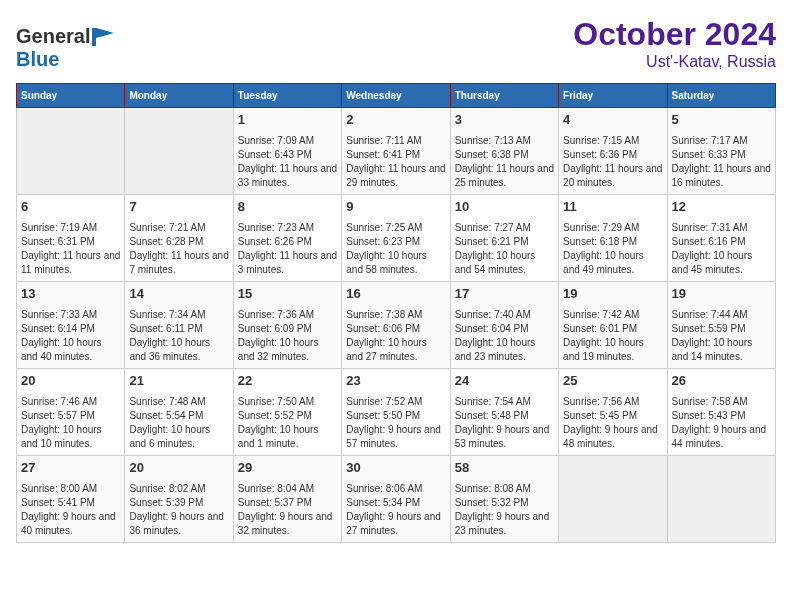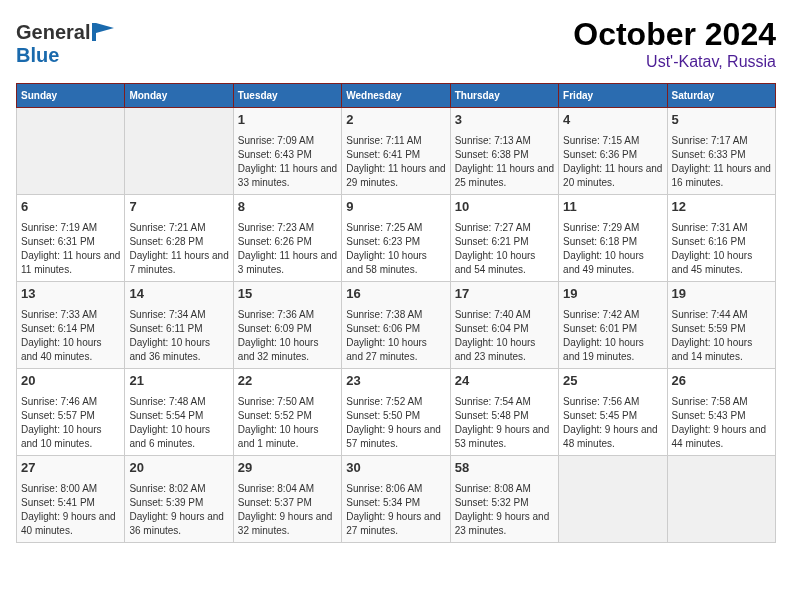--- a/index.html
+++ b/index.html
@@ -6,41 +6,41 @@
     body {
       font-family: Arial, sans-serif;
       background: #fff;
       width: 792px;
       min-height: 612px;
       padding: 16px;
     }
     .header {
       display: flex;
       justify-content: space-between;
-      align-items: center;
+      align-items: flex-end;
       margin-bottom: 12px;
       gap: 16px;
     }
     .logo {
       display: flex;
       flex-direction: column;
       align-items: flex-start;
     }
     .logo-row {
       display: flex;
       align-items: center;
       gap: 2px;
     }
     .title-block {
       text-align: right;
     }
     .title-block h1 {
       font-size: 32px;
       font-weight: bold;
-      color: #000000;
+      color: #4c1d95;
     }
     .title-block h2 {
       font-size: 16px;
       font-weight: normal;
       color: #4c1d95;
     }
     table {
       width: 100%;
       border-collapse: collapse;
       font-size: 11px;

